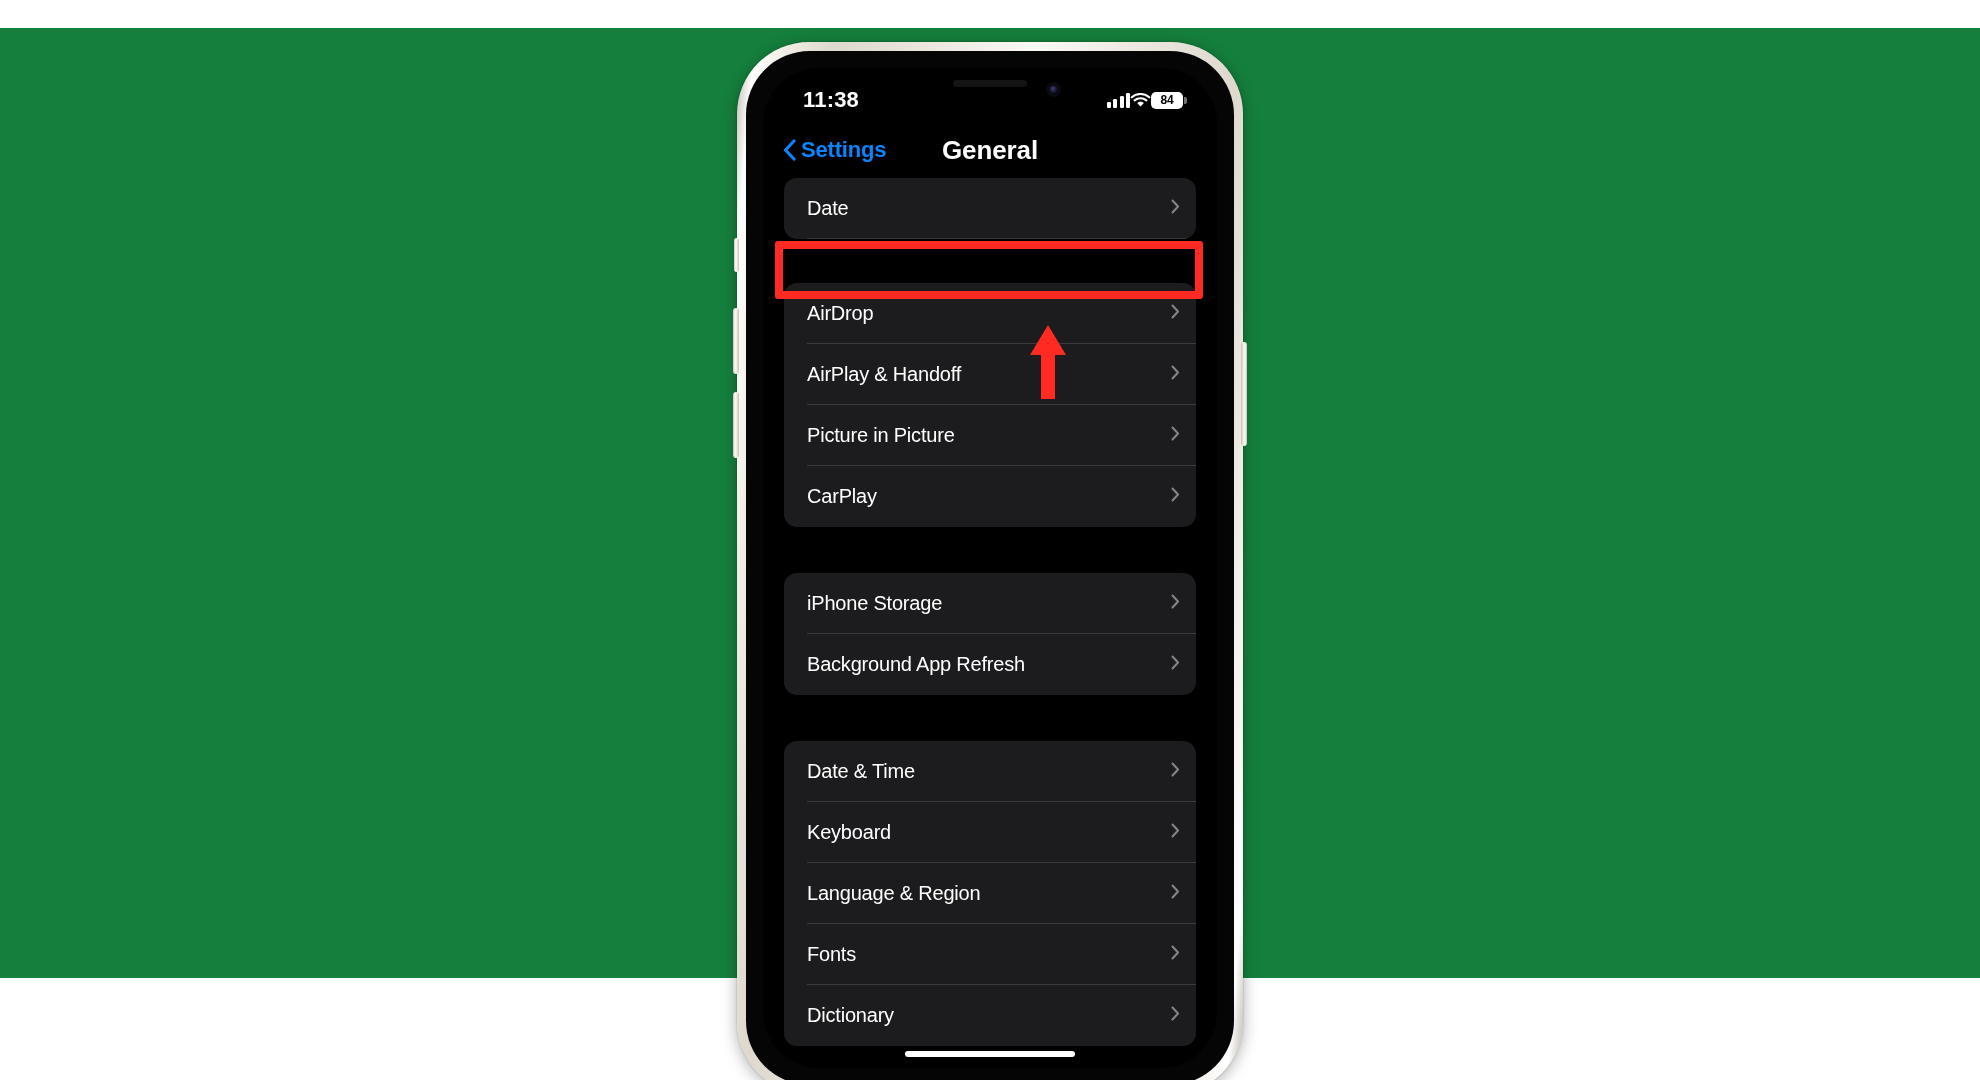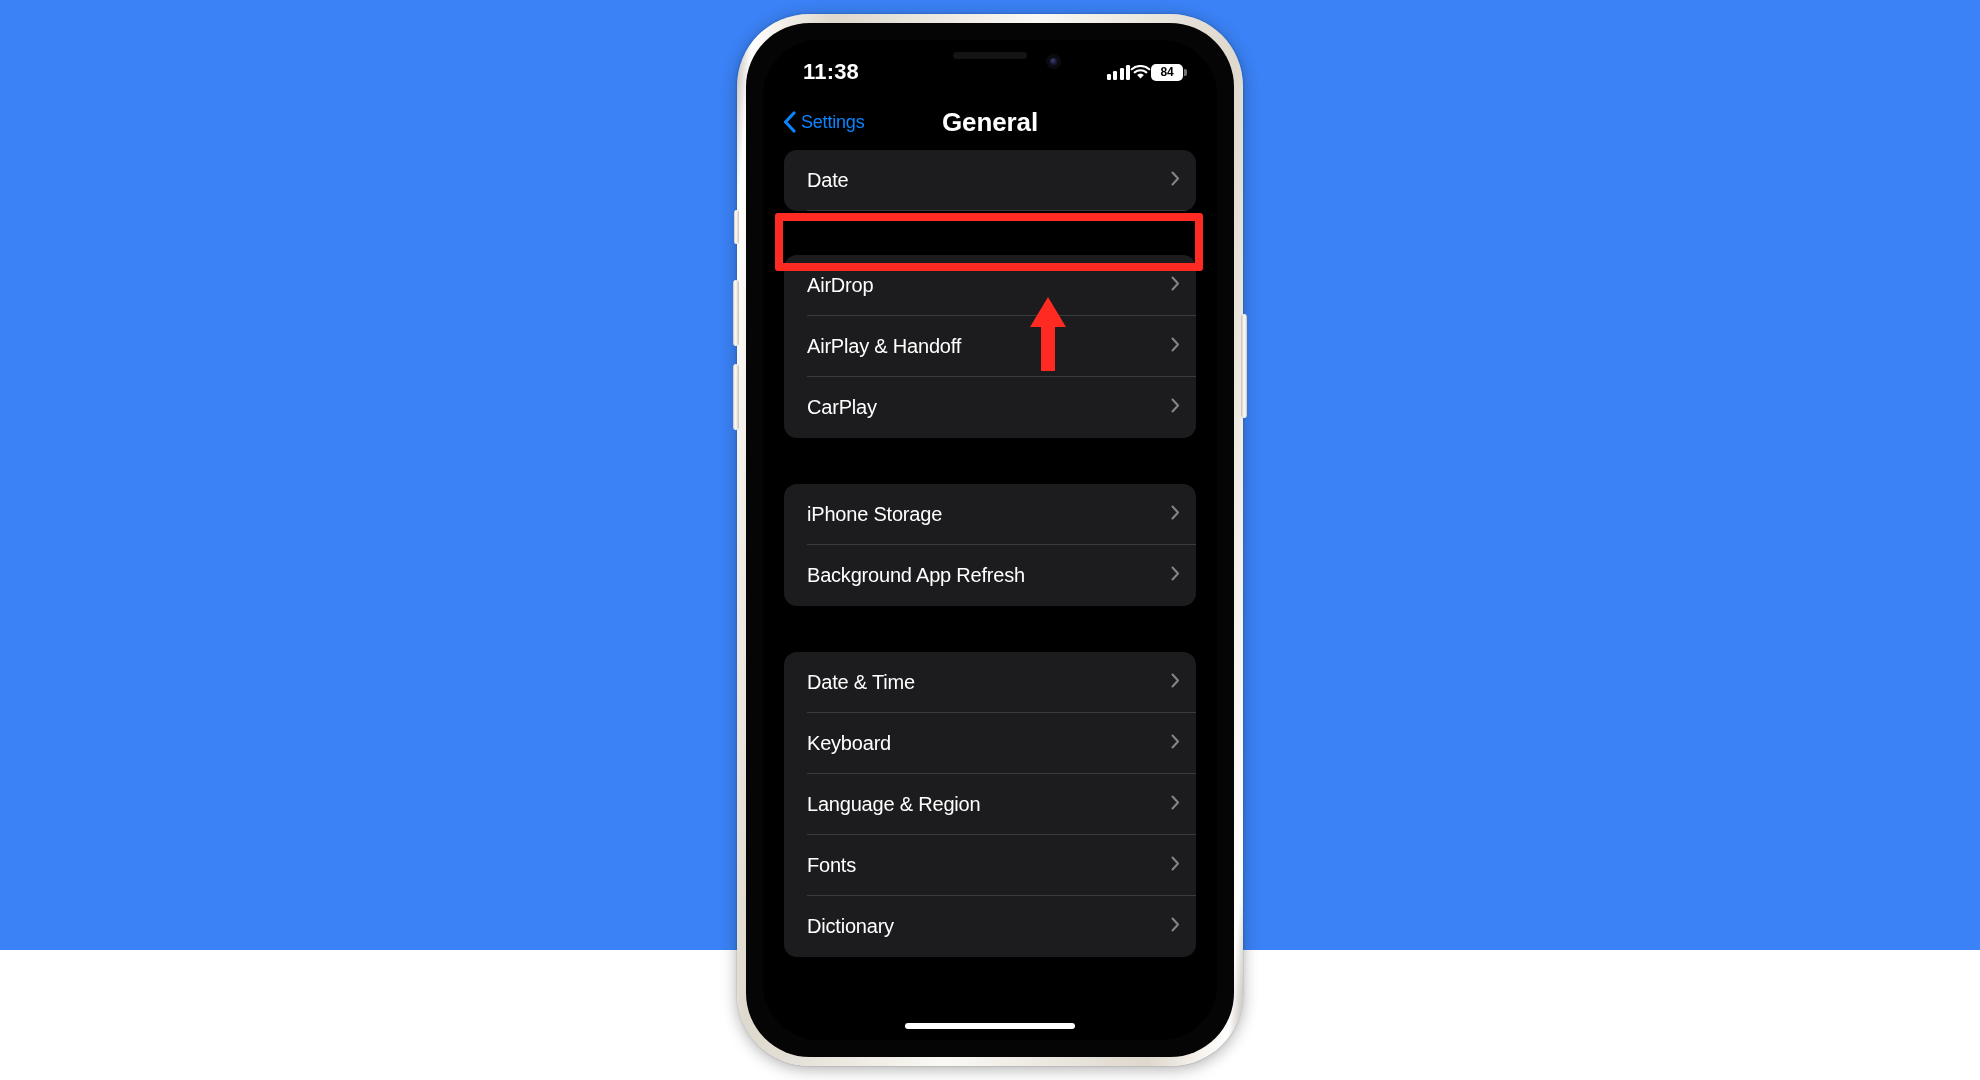--- a/index.html
+++ b/index.html
@@ -10,21 +10,22 @@
     height: 1080px;
     background: #ffffff;
     font-family: "Liberation Sans", sans-serif;
     overflow: hidden;
   }
 
   #stage {
     position: relative;
     width: 1980px;
     height: 950px;
-    background: #3b82f6;
+    background: #15803d;
+    margin-top: 28px;
   }
 
   
   #phone {
     position: absolute;
     left: 737px;
     top: 14px;
     width: 506px;
     height: 1052px;
   }
@@ -193,22 +194,23 @@
     top: 50%;
     transform: translateY(-50%);
     display: flex;
     align-items: center;
     gap: 5px;
     cursor: pointer;
   }
   .nav-back svg { display: block; }
   .nav-back-label {
     color: #0a84ff;
-    font-size: 18px;
+    font-size: 22px;
     letter-spacing: -0.2px;
+    font-weight: bold;
   }
   .nav-title {
     position: absolute;
     left: 50%;
     top: 50%;
     transform: translate(-50%,-50%);
     color: #ffffff;
     font-size: 26px;
     font-weight: bold;
     letter-spacing: -0.1px;
@@ -368,20 +370,29 @@
             <div class="row">
               <span class="row-label">AirPlay &amp; Handoff</span>
               <span class="chevron">
                 <svg width="9" height="15" viewBox="0 0 9 15">
                     <path d="M1.5 1.5 L7 7.5 L1.5 13.5" stroke="#8e8e93" stroke-width="2.1" fill="none" stroke-linecap="round" stroke-linejoin="round"></path>
                   </svg>
               </span>
               <span class="row-sep"></span>
             </div>
             <div class="row">
+              <span class="row-label">Picture in Picture</span>
+              <span class="chevron">
+                <svg width="9" height="15" viewBox="0 0 9 15">
+                    <path d="M1.5 1.5 L7 7.5 L1.5 13.5" stroke="#8e8e93" stroke-width="2.1" fill="none" stroke-linecap="round" stroke-linejoin="round"></path>
+                  </svg>
+              </span>
+              <span class="row-sep"></span>
+            </div>
+            <div class="row">
               <span class="row-label">CarPlay</span>
               <span class="chevron">
                 <svg width="9" height="15" viewBox="0 0 9 15">
                     <path d="M1.5 1.5 L7 7.5 L1.5 13.5" stroke="#8e8e93" stroke-width="2.1" fill="none" stroke-linecap="round" stroke-linejoin="round"></path>
                   </svg>
               </span>
             </div>
           </div>
 
           <div class="gap-lg"></div>

